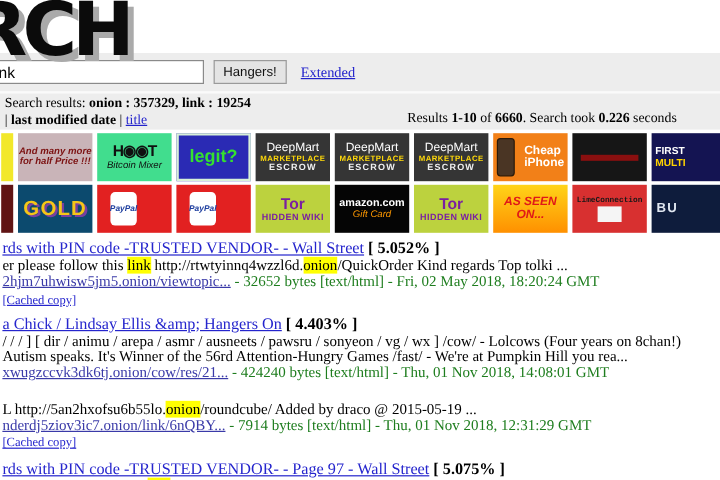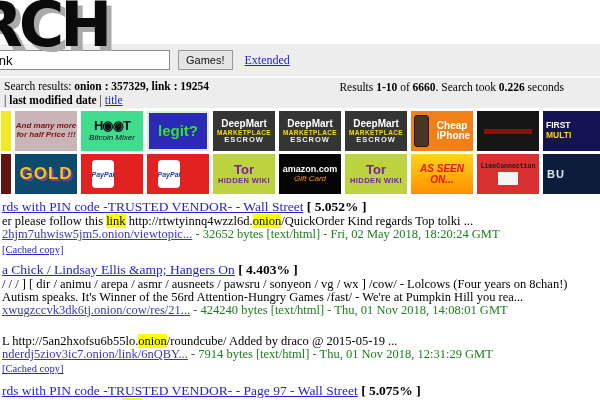--- a/index.html
+++ b/index.html
@@ -18,36 +18,36 @@
   #search-input{margin-left:-12px;width:172px;height:16px;border:1px solid #8a8a8a;
         font:13px "Liberation Sans",sans-serif;padding:1px 4px;background:#fff;}
   #search-button{margin-left:8px;font:11px "Liberation Sans",sans-serif;padding:3px 7px;
         background:#e4e4e4;border:1px solid #9a9a9a;color:#111;}
   #extended-link{margin-left:12px;font-size:12px;color:#2222cc;}
 
   
   #band-stats{height:28px;background:#ededed;position:relative;font-size:11.5px;
         padding:2px 0 0 4px;line-height:1.18;}
   .b{font-weight:bold;}
-  #stats-right{position:absolute;right:36px;top:3px;font-size:11.5px;}
+  #stats-right{position:absolute;right:36px;top:15px;font-size:11.5px;}
   .blue-link{color:#2222cc;}
 
   
   #banners{padding:3px 1px 0 1px;}
   .brow{display:flex;gap:4px;margin-bottom:3px;}
   .banner{flex:0 0 62px;height:40px;display:flex;flex-direction:column;align-items:center;
         justify-content:center;overflow:hidden;font-family:"Liberation Sans",sans-serif;text-align:center;}
   .banner.cut{flex:0 0 10px;}
   .bl{display:block;line-height:1.12;}
   .text2 .l1,.text2 .l2{font-size:8px;font-weight:bold;font-style:italic;}
   .hoot .l1{font-size:13px;font-weight:900;letter-spacing:-1px;}
   .hoot .l2{font-size:8px;font-style:italic;}
   .legit .l1{font-size:15px;font-weight:900;}
   .legit{box-shadow:inset 0 0 0 2px #d8f0d8;}
-  .deepmart .l1{color:#ffffff;font-size:10px;font-weight:bold;}
+  .deepmart .l1{color:#ffffff;font-size:10px;font-weight:normal;}
   .deepmart .l2{color:#ffd90a;font-size:6.5px;font-weight:bold;letter-spacing:.4px;}
   .deepmart .l3{color:#f0f0f0;font-size:7.5px;font-weight:bold;letter-spacing:1px;}
   .iphone{flex-direction:row;gap:8px;}
   .phone{width:13px;height:30px;background:#4a3524;border:1px solid #2a1a0a;border-radius:3px;}
   .iphone .txt{display:flex;flex-direction:column;text-align:left;}
   .iphone .l1,.iphone .l2{font-size:10px;font-weight:bold;line-height:1.05;}
   .darkstrip .strip{width:48px;height:5px;background:#8a0f0f;}
   .firstmulti{align-items:flex-start;padding-left:3px;}
   .firstmulti .l1{color:#ffffff;font-size:8.5px;font-weight:900;}
   .firstmulti .l2{color:#ffd400;font-size:8.5px;font-weight:900;text-align:center;}
@@ -85,21 +85,21 @@
 <body>
 
 <div id="app">
 
   <div id="header">
     <div id="logo">TORCH</div>
   </div>
 
   <div id="band-search">
     <input id="search-input" type="text" value="link" style="">
-    <button id="search-button">Games!</button>
+    <button id="search-button">Hangers!</button>
     <a id="extended-link">Extended</a>
   </div>
 
   <div id="band-stats">
     <div>
       <span>Search results: </span><span class="b">onion : 357329, link : 19254</span>
     </div>
     <div>
       <span>| </span><span class="b">last modified date</span><span> | </span><a class="blue-link">title</a>
     </div>

